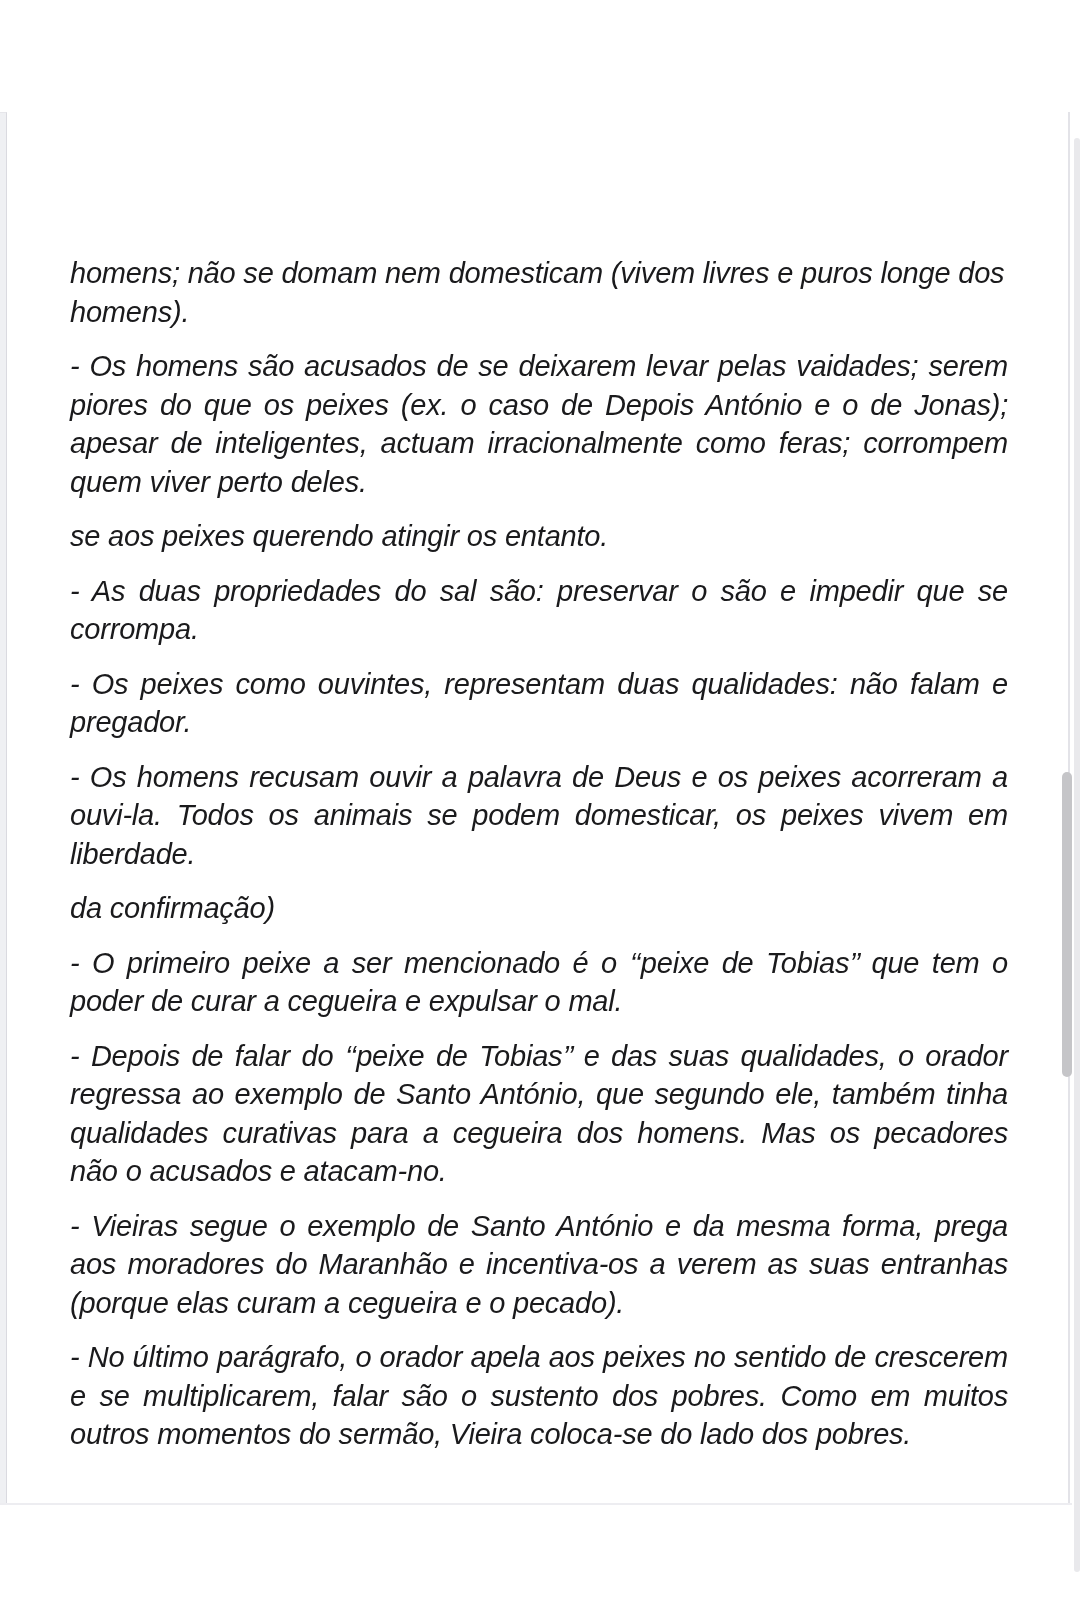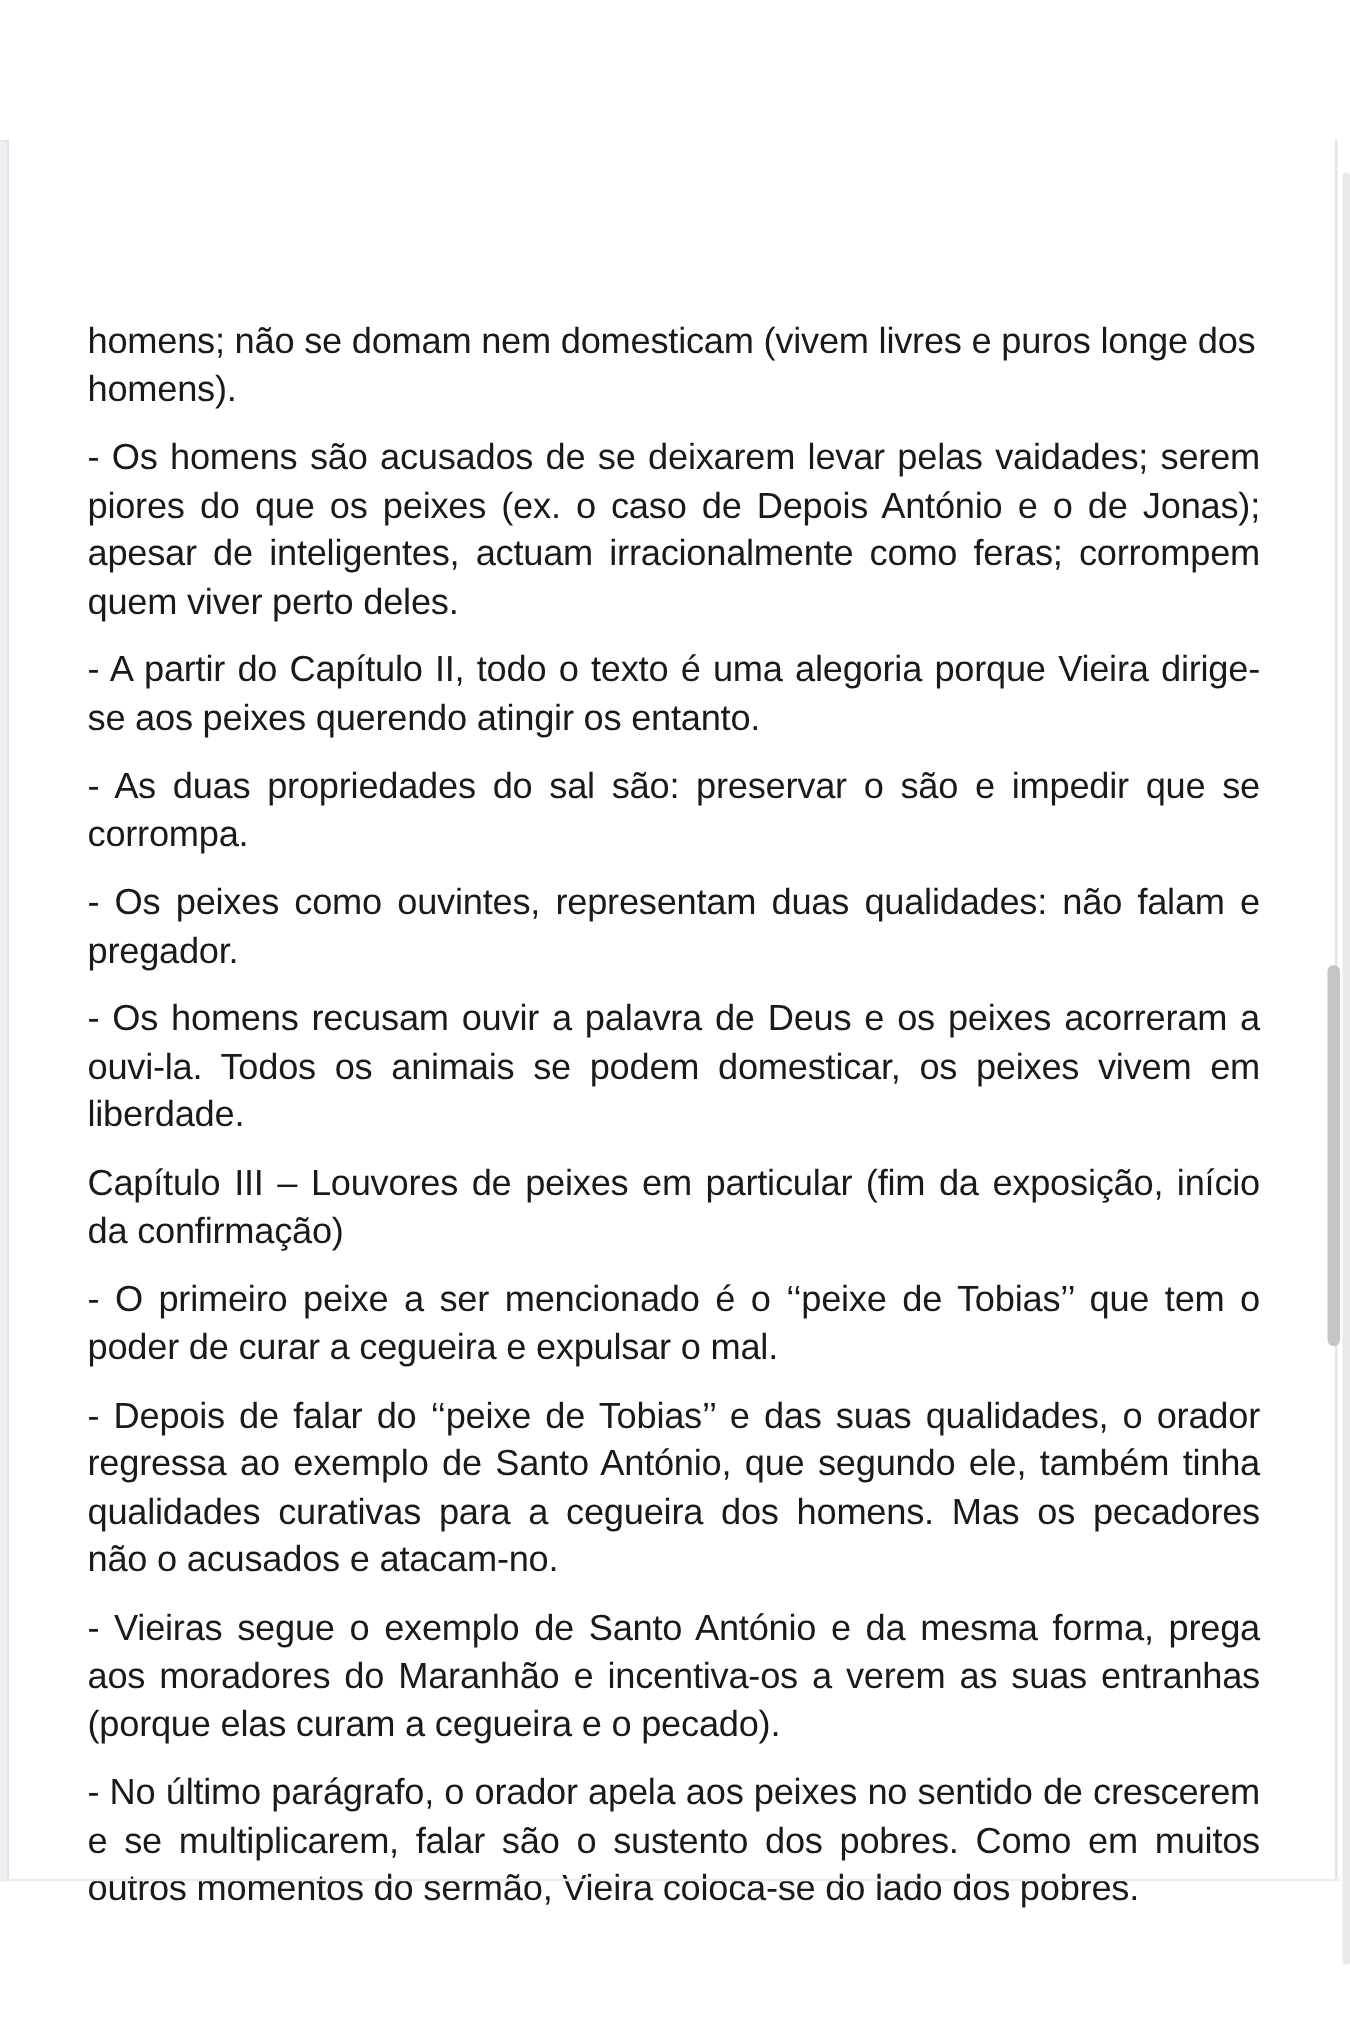--- a/index.html
+++ b/index.html
@@ -70,20 +70,21 @@
     background: #c5c5c8;
     border-radius: 6px;
   }
   
   #content {
     position: absolute;
     left: 70px;
     top: 142px;
     width: 938px;
     color: #1a1a1c;
+    font-style: italic;
   }
   .para {
     margin: 0 0 16px 0;
   }
   .line {
     font-size: 29px;
     line-height: 38.5px;
     letter-spacing: -0.2px;
     text-align: justify;
     text-align-last: justify;
@@ -104,38 +105,36 @@
           <div class="line natural">homens; não se domam nem domesticam (vivem livres e puros longe dos</div>
           <div class="line natural">homens).</div>
         </div>
         <div class="para">
           <div class="line">- Os homens são acusados de se deixarem levar pelas vaidades; serem</div>
           <div class="line">piores do que os peixes (ex. o caso de Depois António e o de Jonas);</div>
           <div class="line">apesar de inteligentes, actuam irracionalmente como feras; corrompem</div>
           <div class="line natural">quem viver perto deles.</div>
         </div>
         <div class="para">
-          <div class="line">- A partir do Capítulo II, todo o texto é uma alegoria porque Vieira dirige-</div>
           <div class="line natural">se aos peixes querendo atingir os entanto.</div>
         </div>
         <div class="para">
           <div class="line">- As duas propriedades do sal são: preservar o são e impedir que se</div>
           <div class="line natural">corrompa.</div>
         </div>
         <div class="para">
           <div class="line">- Os peixes como ouvintes, representam duas qualidades: não falam e</div>
           <div class="line natural">pregador.</div>
         </div>
         <div class="para">
           <div class="line">- Os homens recusam ouvir a palavra de Deus e os peixes acorreram a</div>
           <div class="line">ouvi-la. Todos os animais se podem domesticar, os peixes vivem em</div>
           <div class="line natural">liberdade.</div>
         </div>
         <div class="para">
-          <div class="line">Capítulo III – Louvores de peixes em particular (fim da exposição, início</div>
           <div class="line natural">da confirmação)</div>
         </div>
         <div class="para">
           <div class="line">- O primeiro peixe a ser mencionado é o ‘‘peixe de Tobias’’ que tem o</div>
           <div class="line natural">poder de curar a cegueira e expulsar o mal.</div>
         </div>
         <div class="para">
           <div class="line">- Depois de falar do ‘‘peixe de Tobias’’ e das suas qualidades, o orador</div>
           <div class="line">regressa ao exemplo de Santo António, que segundo ele, também tinha</div>
           <div class="line">qualidades curativas para a cegueira dos homens. Mas os pecadores</div>

